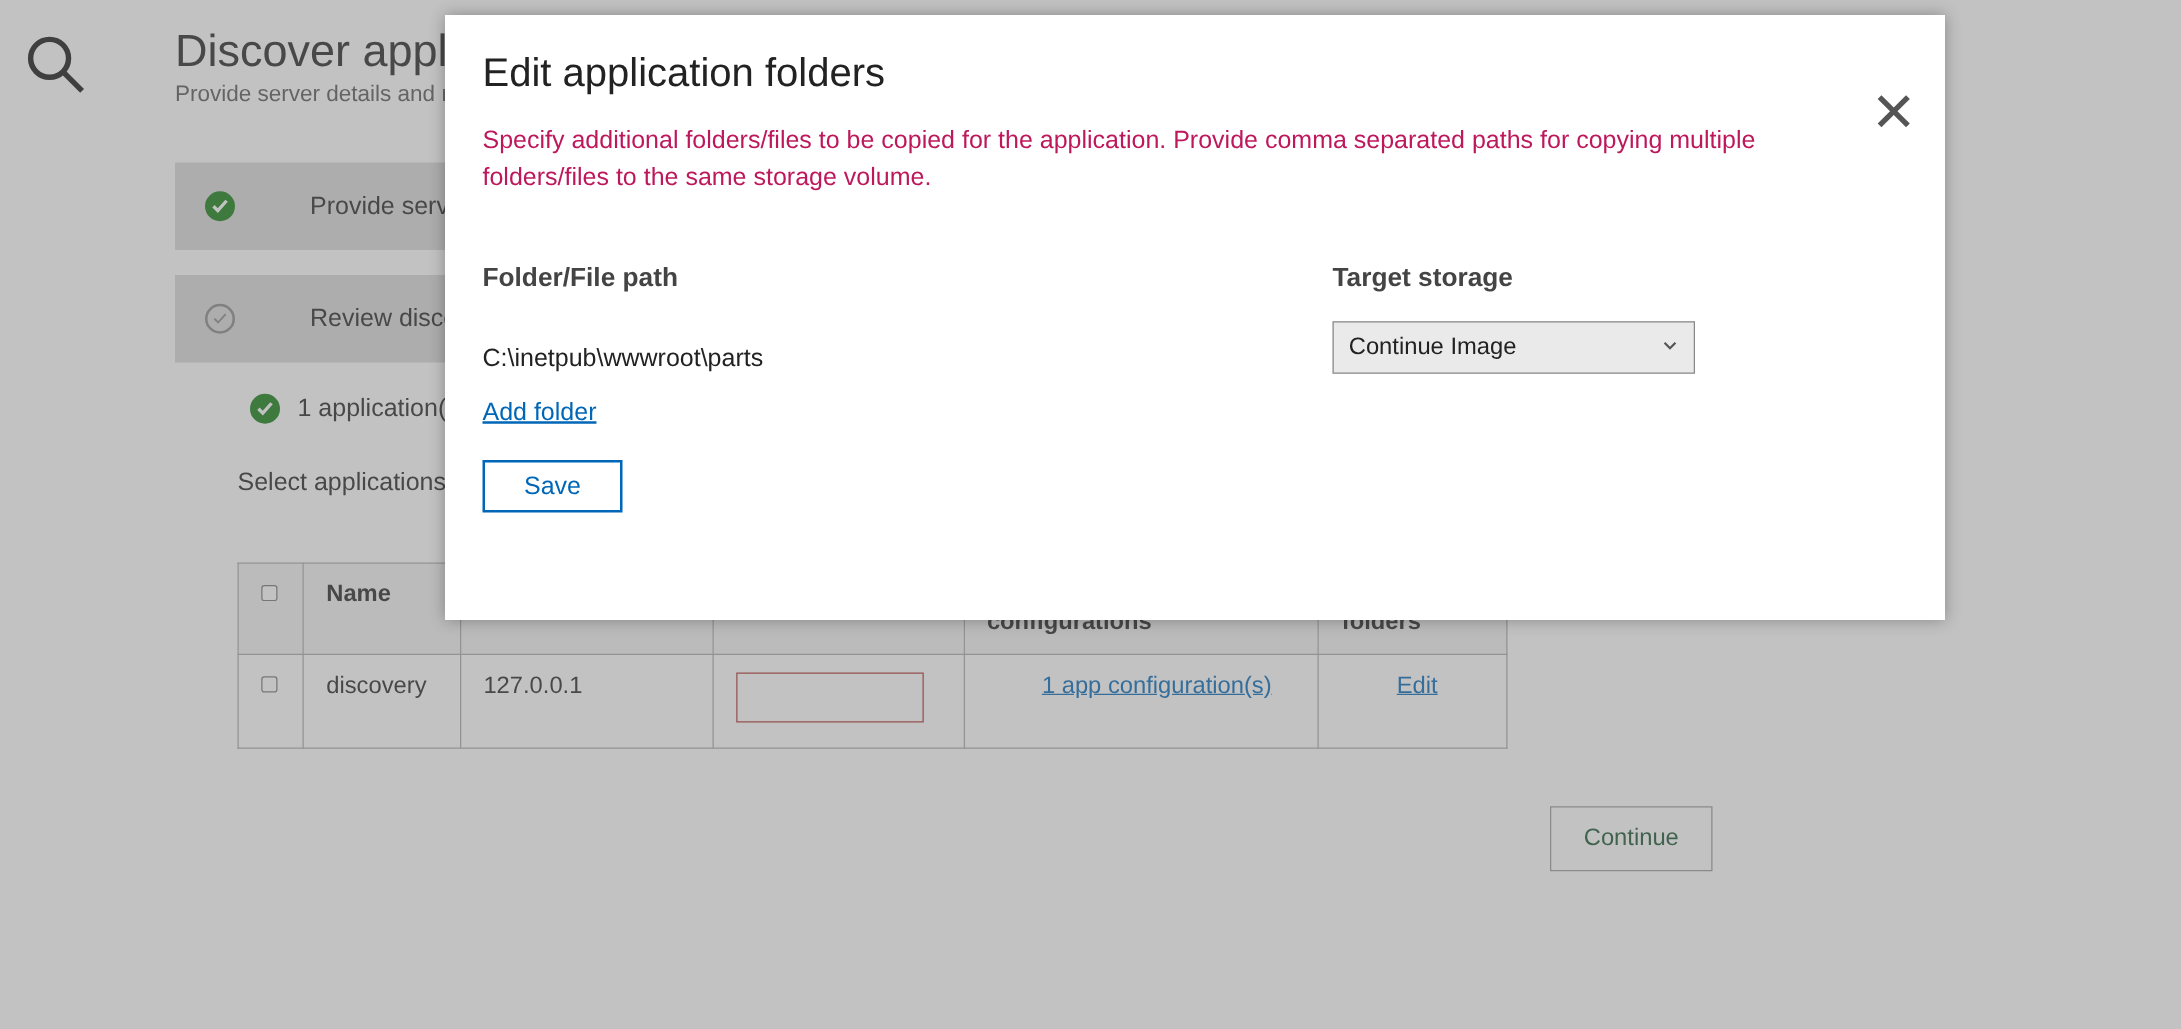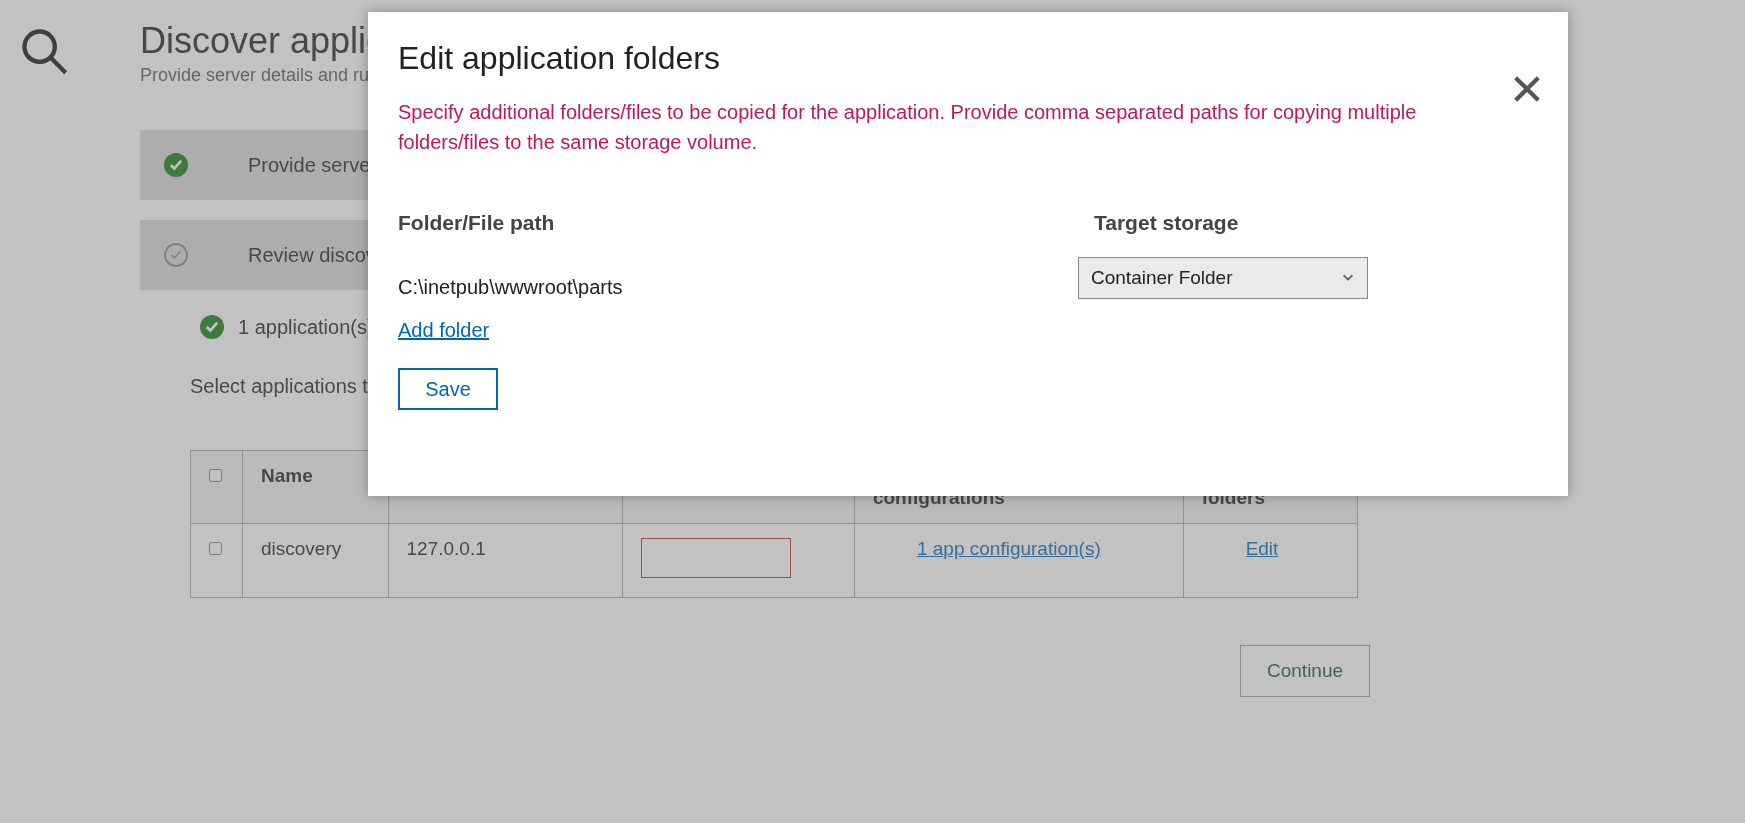--- a/index.html
+++ b/index.html
@@ -64,21 +64,21 @@
     display:flex; align-items:center; gap:14px;
   }
   .select-apps {
     position:absolute;
     top:375px; left:190px;
     font-size:20px;
   }
   .table {
     position:absolute;
     top:450px; left:190px;
-    width:1168px;
+    width:1016px;
     border:1px solid #999;
     border-collapse:collapse;
     font-size:19px;
   }
   .table th, .table td {
     border:1px solid #aaa;
     padding:14px 18px;
     text-align:left;
     vertical-align:top;
   }
@@ -100,21 +100,21 @@
     color:#14532d;
   }
   
   .overlay {
     position:absolute;
     top:0; left:0; width:1745px; height:823px;
     background:rgba(120,120,120,0.45);
   }
   .modal {
     position:absolute;
-    top:12px; left:368px;
+    top:12px; left:356px;
     width:1200px;
     height:484px;
     background:#fff;
     box-shadow:0 0 12px rgba(0,0,0,0.3);
     padding:28px 19px 24px 30px;
   }
   .modal h1 {
     font-size:32px;
     font-weight:400;
     margin-bottom:20px;
@@ -125,21 +125,21 @@
     cursor:pointer;
   }
   .closex svg { width:34px; height:34px; }
   .modal-desc {
     font-size:20px;
     line-height:1.5;
     color:#be185d;
     max-width:1050px;
     margin-bottom:54px;
   }
-  .colheads { display:flex; gap:16px; font-size:21px; font-weight:600; color:#444; margin-bottom:22px; }
+  .colheads { display:flex; gap:0; font-size:21px; font-weight:600; color:#444; margin-bottom:22px; }
   .col-path { width:680px; }
   .col-target { width:320px; }
   .row { display:flex; align-items:flex-end; }
   .pathval { width:680px; font-size:20px; }
   .selectbox {
     width:290px; height:42px;
     border:1px solid #888;
     background:#eaeaea;
     font-size:19px;
     display:flex; align-items:center; justify-content:space-between;
@@ -150,21 +150,21 @@
     display:inline-block;
     margin-top:20px;
     font-size:20px;
     color:#0067b8;
     text-decoration:underline;
     cursor:pointer;
   }
   .savebtn {
     display:block;
     margin-top:26px;
-    width:100px; height:42px;
+    width:112px; height:42px;
     border:2px solid #0067b8;
     background:#fff;
     color:#0067b8;
     font-size:20px;
     cursor:pointer;
   }
 </style>
 </head>
 <body>
 
@@ -250,21 +250,21 @@
   <p class="modal-desc">Specify additional folders/files to be copied for the application. Provide comma separated paths for copying multiple folders/files to the same storage volume.</p>
 
   <div class="colheads">
     <div class="col-path">Folder/File path</div>
     <div class="col-target">Target storage</div>
   </div>
 
   <div class="row">
     <div class="pathval">C:\inetpub\wwwroot\parts</div>
     <div class="selectbox">
-      <span>Container Folder</span>
+      <span>Continue Image</span>
       <span>
         <svg width="14" height="14" viewBox="0 0 16 16" fill="none" stroke="#555" stroke-width="2">
             <polyline points="3,6 8,11 13,6"></polyline>
           </svg>
       </span>
     </div>
   </div>
 
   <span class="addfolder">Add folder</span>
 

